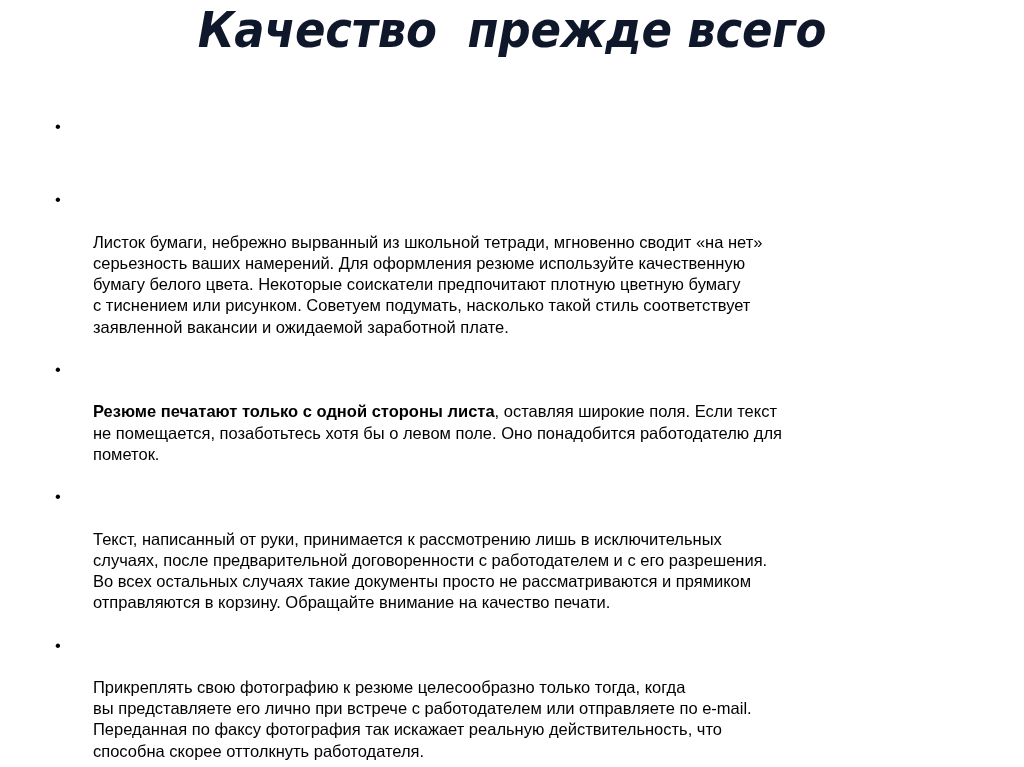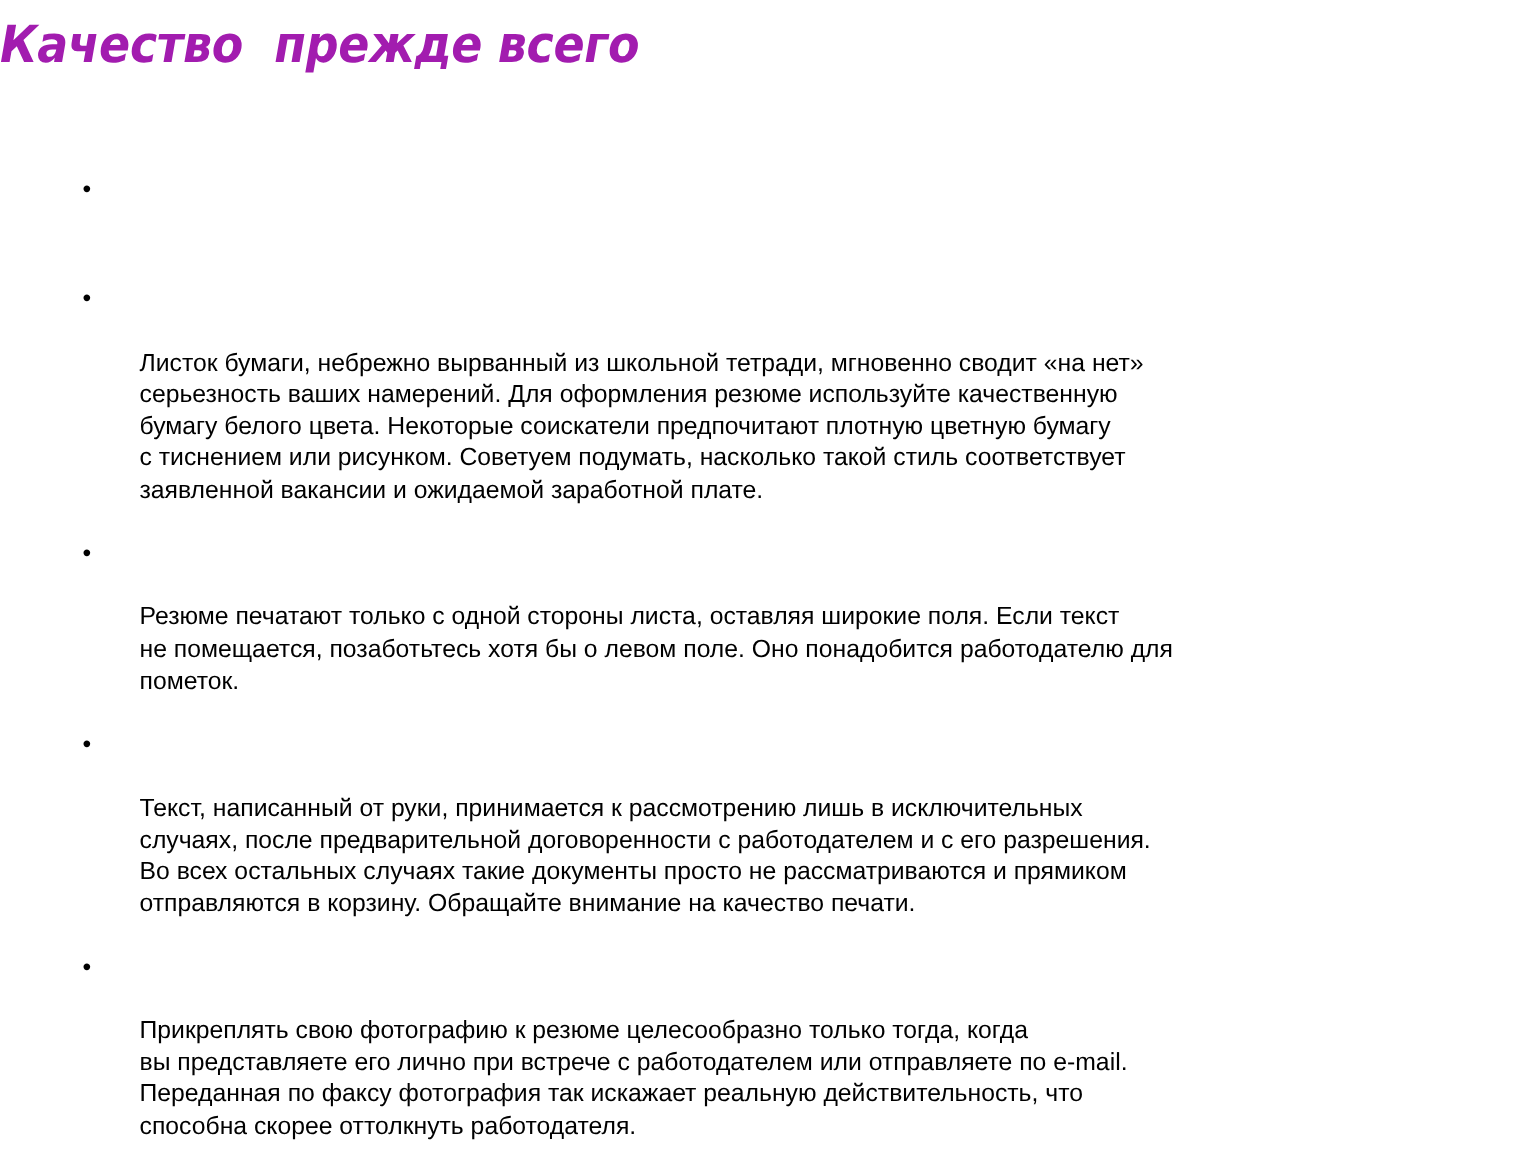--- a/index.html
+++ b/index.html
@@ -24,27 +24,28 @@
     background: #ffffff;
     box-sizing: border-box;
   }
 
   
   .slide-title {
     position: absolute;
     left: 0;
     top: 6px;
     width: 1024px;
+    text-align: center;
     font-family: "DejaVu Sans Condensed", "Liberation Sans Narrow", "Liberation Sans", sans-serif;
     font-weight: 700;
     font-style: italic;
-    font-size: 34px;
+    font-size: 50px;
     line-height: 48px;
     letter-spacing: -0.2px;
-    color: #a21caf;
+    color: #0f172a;
     white-space: pre;
   }
 
   
   .body-list {
     position: absolute;
     left: 46px;
     top: 116px;
     width: 920px;
     margin: 0;
@@ -78,21 +79,21 @@
   
   .bullet-item.gap-after {
     margin-bottom: 31px;
   }
 
   .bullet-text {
     display: block;
   }
 
   .b {
-    font-weight: 400;
+    font-weight: 700;
     margin-top: 30px;
   }
 </style>
 </head>
 <body>
 
 <div class="slide">
 
   <div class="slide-title">Качество  прежде всего</div>
 

